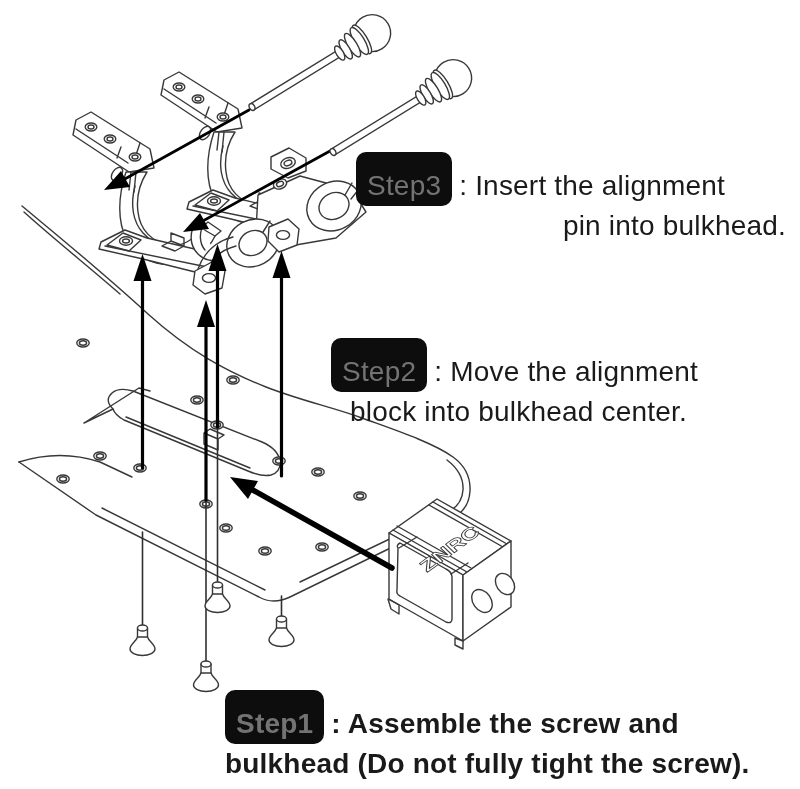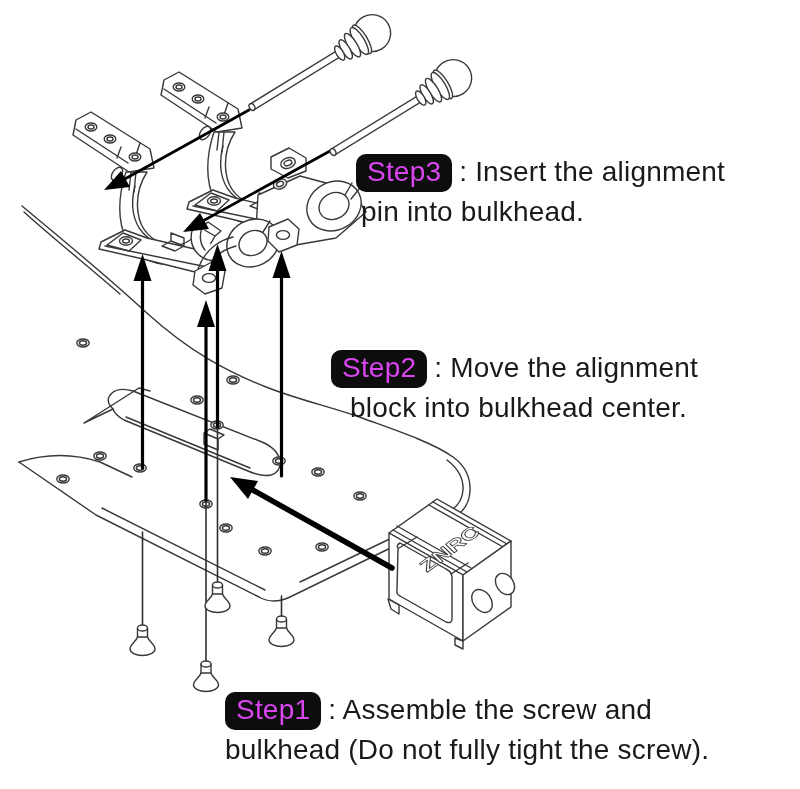--- a/index.html
+++ b/index.html
@@ -6,27 +6,27 @@
   .stage{
     position:relative;width:800px;height:789px;background:#ffffff;overflow:hidden;
     font-family:"Liberation Sans", sans-serif;
   }
   .stage svg{position:absolute;left:0;top:0;}
   .step{
     position:absolute;font-size:28px;line-height:40px;color:#1a1a1a;
     letter-spacing:0.2px;white-space:normal;
   }
   .badge{
-    display:inline-block;background:#0d0d0d;color:#d946ef;border-radius:10px;
-    padding:0px 11px 2px 11px;margin-right:7px;line-height:36px;
+    display:inline-block;background:#0d0d0d;color:#737373;border-radius:10px;
+    padding:16px 11px 2px 11px;margin-right:7px;line-height:36px;
   }
   #step3{left:356px;top:152px;width:430px;}
-  #step2{left:331px;top:348px;width:455px;}
-  #step1{left:225px;top:690px;width:545px;}
-  #step3 .l2{margin-left:5px;}
+  #step2{left:331px;top:338px;width:455px;}
+  #step1{left:225px;top:690px;width:545px;font-weight:bold;}
+  #step3 .l2{margin-left:11px;text-align:right;}
   #step2 .l2{margin-left:19px;}
   #step1 .l2{margin-left:0;}
   .l2{display:block;}
 </style>
 </head>
 <body>
 
 <div class="stage">
 
 <svg width="800" height="789" viewBox="0 0 800 789" fill="none" stroke="#383838" stroke-width="1.4" stroke-linecap="round" stroke-linejoin="round">

